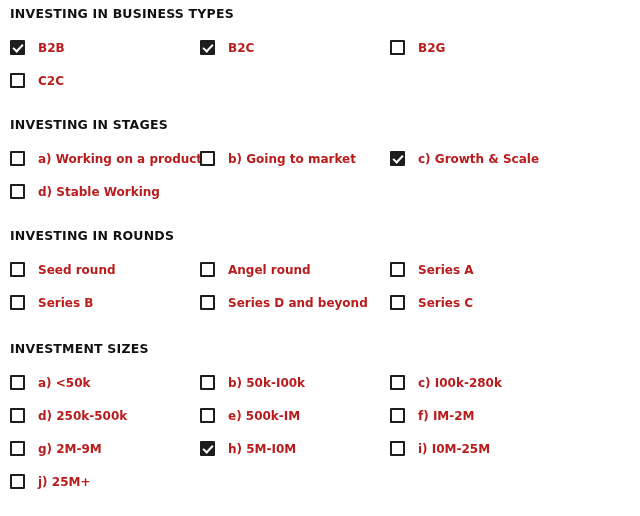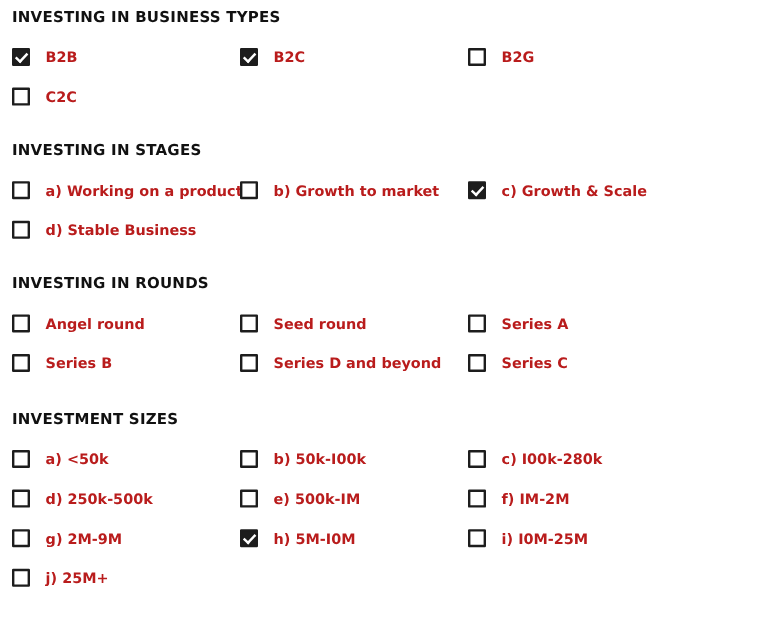--- a/index.html
+++ b/index.html
@@ -109,48 +109,48 @@
 
   <div class="section">
     <div class="section-title">INVESTING IN STAGES</div>
     <div class="grid">
       <div class="opt">
         <span class="box"></span>
         <span class="opt-label">a) Working on a product</span>
       </div>
       <div class="opt">
         <span class="box"></span>
-        <span class="opt-label">b) Growth to market</span>
+        <span class="opt-label">b) Going to market</span>
       </div>
       <div class="opt">
         <span class="box checked"></span>
         <span class="opt-label">c) Growth &amp; Scale</span>
       </div>
       <div class="opt">
         <span class="box"></span>
-        <span class="opt-label">d) Stable Business</span>
+        <span class="opt-label">d) Stable Working</span>
       </div>
     </div>
   </div>
 
   <div class="spacer-s"></div>
 
   <div class="section">
     <div class="section-title">INVESTING IN ROUNDS</div>
     <div class="grid">
       <div class="opt">
         <span class="box"></span>
+        <span class="opt-label">Seed round</span>
+      </div>
+      <div class="opt">
+        <span class="box"></span>
         <span class="opt-label">Angel round</span>
       </div>
       <div class="opt">
         <span class="box"></span>
-        <span class="opt-label">Seed round</span>
-      </div>
-      <div class="opt">
-        <span class="box"></span>
         <span class="opt-label">Series A</span>
       </div>
       <div class="opt">
         <span class="box"></span>
         <span class="opt-label">Series B</span>
       </div>
       <div class="opt">
         <span class="box"></span>
         <span class="opt-label">Series D and beyond</span>
       </div>

